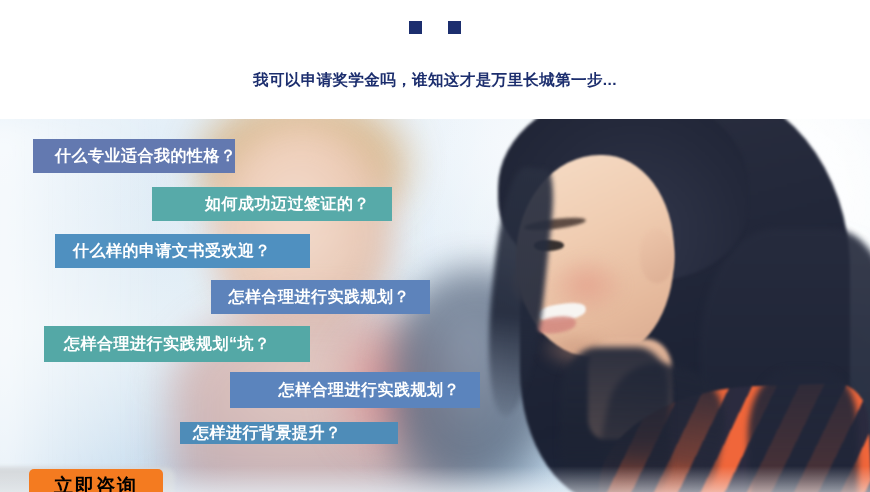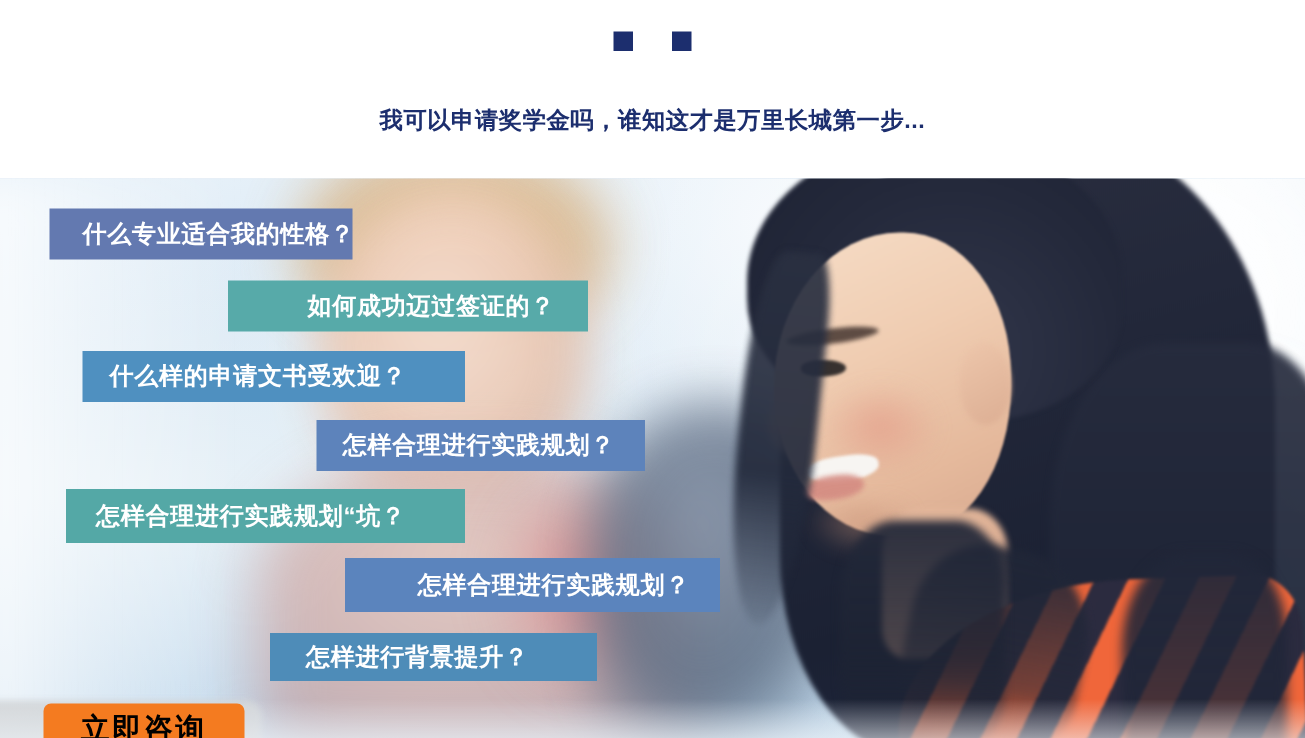--- a/index.html
+++ b/index.html
@@ -439,21 +439,21 @@
         </div>
         <div class="bubble" style="left: 211px; top: 161px; width: 219px; height: 34px; background: rgb(93, 131, 187); justify-content: flex-end; padding-left: 8px; padding-right: 20px;">
           <span>怎样合理进行实践规划？</span>
         </div>
         <div class="bubble" style="left: 44px; top: 207px; width: 266px; height: 36px; background: rgb(84, 168, 166); justify-content: flex-start; padding-left: 20px; padding-right: 8px;">
           <span>怎样合理进行实践规划“坑？</span>
         </div>
         <div class="bubble" style="left: 230px; top: 253px; width: 250px; height: 36px; background: rgb(91, 132, 189); justify-content: flex-end; padding-left: 8px; padding-right: 20px;">
           <span>怎样合理进行实践规划？</span>
         </div>
-        <div class="bubble" style="left: 180px; top: 303px; width: 218px; height: 32px; background: rgb(78, 140, 184); justify-content: flex-start; padding-left: 24px; padding-right: 8px;">
+        <div class="bubble" style="left: 180px; top: 303px; width: 218px; height: 22px; background: rgb(78, 140, 184); justify-content: flex-start; padding-left: 13px; padding-right: 8px;">
           <span>怎样进行背景提升？</span>
         </div>
       </div>
 
     <div class="cta" id="cta-button" style="left: 29px; top: 304px; width: 134px; height: 33px; background: rgb(244, 123, 32); color: #000000; margin-top: 46px;">立即咨询</div>
   </div>
 
 </div>
 
 </body></html>

